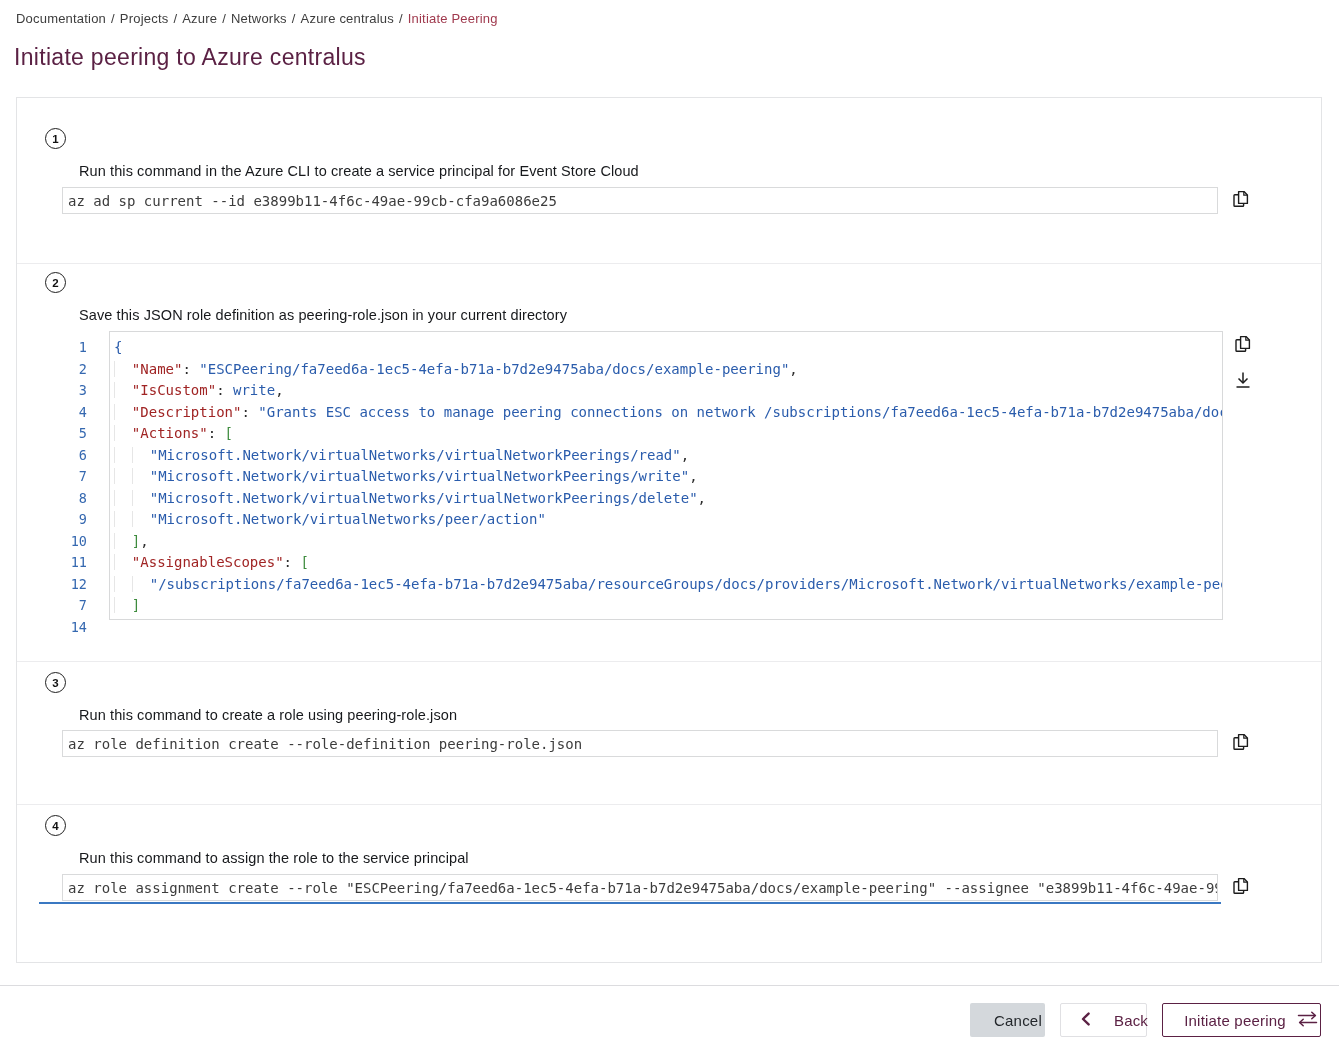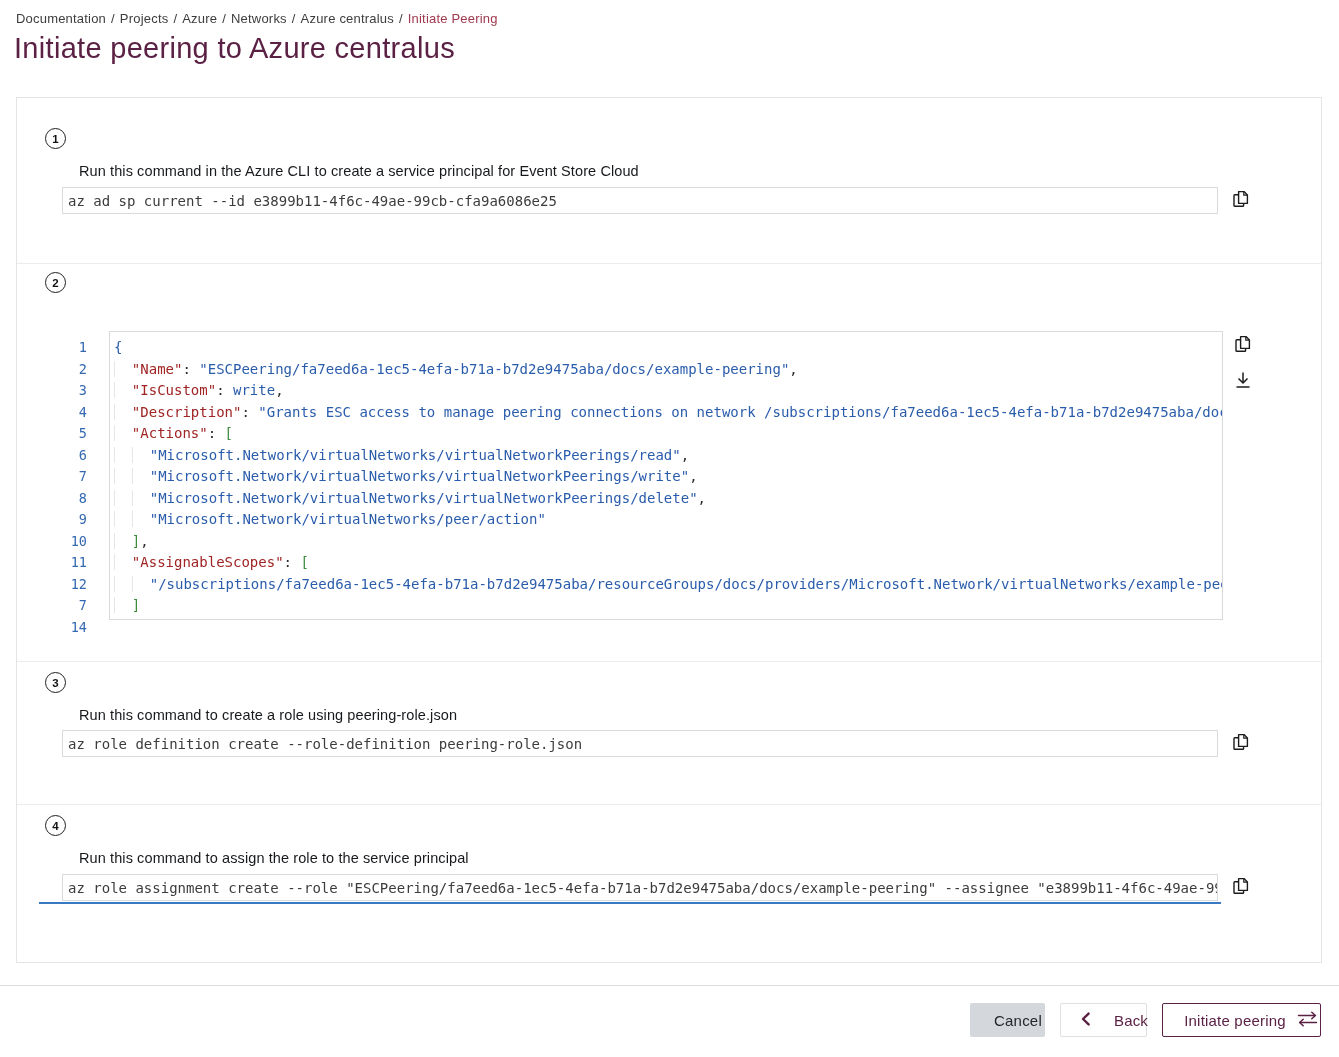--- a/index.html
+++ b/index.html
@@ -17,21 +17,21 @@
   body{font-family:"Liberation Sans","DejaVu Sans",sans-serif;color:#1a1a1a;}
   .screen{position:relative;width:1339px;height:1057px;background:#fff;overflow:hidden;}
 
   
   .breadcrumb{position:absolute;left:16px;top:11px;font-size:13px;color:#3d3d3d;letter-spacing:.2px;}
   .bc-item{color:#3d3d3d;cursor:pointer;}
   .bc-item.current{color:var(--breadcrumb-current);cursor:default;}
   .bc-sep{color:#3d3d3d;margin:0 5px;}
 
   
-  .page-title{position:absolute;left:14px;top:32px;font-size:29px;font-weight:400;letter-spacing:.3px;color:var(--accent);text-align:center;}
+  .page-title{position:absolute;left:14px;top:44px;font-size:23px;font-weight:400;letter-spacing:.3px;color:var(--accent);text-align:center;}
 
   
   .card{position:absolute;left:16px;top:97px;width:1306px;height:866px;border:1px solid #e3e4e6;background:#fff;}
   .sep{position:absolute;left:0;width:100%;height:1px;background:#ececee;}
   .sep1{top:165px}.sep2{top:563px}.sep3{top:706px}
 
   .step-circle{position:absolute;width:21px;height:21px;border:1.5px solid #1f1f1f;border-radius:50%;
     display:flex;align-items:center;justify-content:center;font-size:11.5px;font-weight:700;color:#111;}
   .num1{left:28px;top:30px}.num2{left:28px;top:174px}.num3{left:28px;top:574px}.num4{left:28px;top:717px}
   .step-label{position:absolute;left:62px;font-size:14.5px;color:#17191c;letter-spacing:.1px;white-space:nowrap;margin-top:32px;}
@@ -96,20 +96,21 @@
           <path d="M13.8 3.8 v3.4 h3.4" fill="none" stroke="#1c1c1c" stroke-width="1.2"></path>
         </svg>
       </span>
     </button>
 
     <div class="sep sep1"></div>
 
     <div class="step-circle num2">
       <span>2</span>
     </div>
+    <div class="step-label lbl2">Save this JSON role definition as peering-role.json in your current directory</div>
 
     <div class="gutter" id="json-gutter">
         <div class="ln">1</div>
         <div class="ln">2</div>
         <div class="ln">3</div>
         <div class="ln">4</div>
         <div class="ln">5</div>
         <div class="ln">6</div>
         <div class="ln">7</div>
         <div class="ln">8</div>

